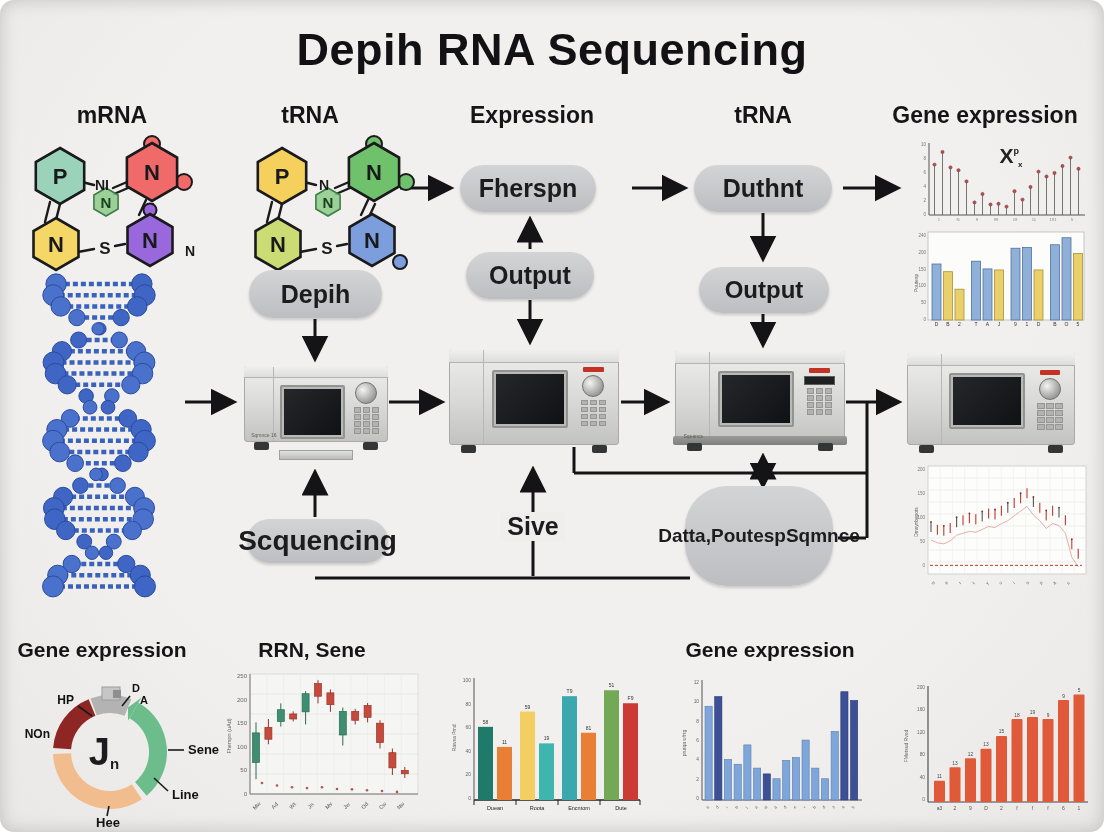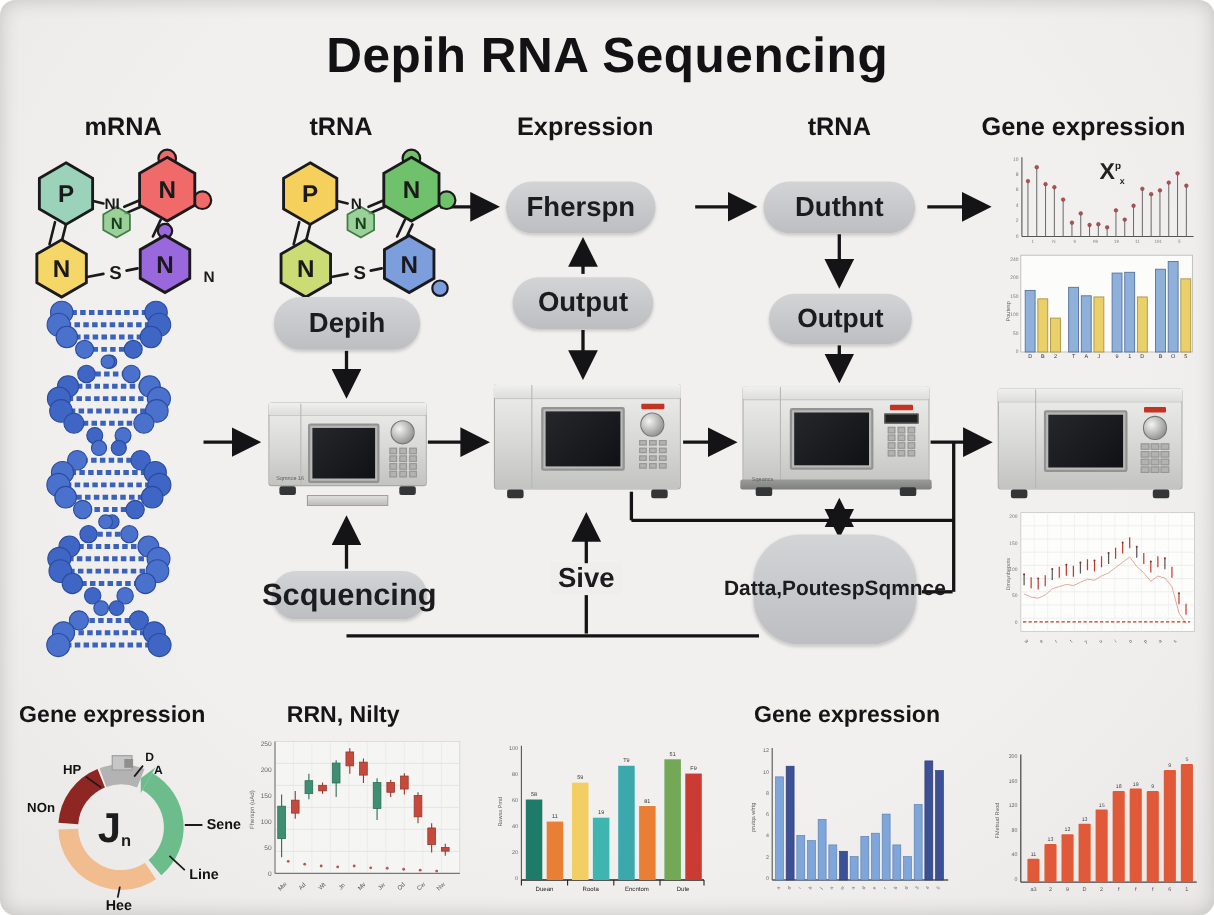--- a/index.html
+++ b/index.html
@@ -509,21 +509,21 @@
       <text x="76" y="122" font-size="4.5" fill="#666" text-anchor="middle" transform="rotate(-40 76 122)">y</text>
       <text x="89.5" y="122" font-size="4.5" fill="#666" text-anchor="middle" transform="rotate(-40 89.5 122)">u</text>
       <text x="103" y="122" font-size="4.5" fill="#666" text-anchor="middle" transform="rotate(-40 103 122)">i</text>
       <text x="116.5" y="122" font-size="4.5" fill="#666" text-anchor="middle" transform="rotate(-40 116.5 122)">o</text>
       <text x="130" y="122" font-size="4.5" fill="#666" text-anchor="middle" transform="rotate(-40 130 122)">p</text>
       <text x="143.5" y="122" font-size="4.5" fill="#666" text-anchor="middle" transform="rotate(-40 143.5 122)">a</text>
       <text x="157" y="122" font-size="4.5" fill="#666" text-anchor="middle" transform="rotate(-40 157 122)">s</text>
     </svg>
 
   <div class="bt" style="left:102px;top:638px">Gene expression</div>
-  <div class="bt" style="left:312px;top:638px">RRN, Nilty</div>
+  <div class="bt" style="left:312px;top:638px">RRN, Sene</div>
   <div class="bt" style="left:770px;top:638px">Gene expression</div>
 
   <svg id="c-donut" class="abs" style="left:18px;top:662px" width="185" height="170" viewBox="0 0 185 170">
       <path d="M72.50485183043688,36.43752061520322 A57,57 0 0 1 113.35257582470697,37.15052028969312 L106.60965714322057,53.83982967189529 A39,39 0 0 0 78.66121441029892,53.35198778934957 Z" fill="#b3b3b3"></path>
       <path d="M120.5,40.636551984287 A57,57 0 0 1 128.63889375213273,133.66453325778176 L117.06871677777504,119.87573328164014 A39,39 0 0 0 111.5,56.22500925240689 Z" fill="#6dbd8c"></path>
       <path d="M123.87399549783257,137.2551416356374 A57,57 0 0 1 35.03472285991154,91.98927131204255 L53.023757746255264,91.36108037139752 A39,39 0 0 0 113.80852323535913,122.33246532964662 Z" fill="#f2bd8e"></path>
       <path d="M35.138849135190014,86.02388099658488 A57,57 0 0 1 70.647424175293,37.15052028969313 L77.39034285677943,53.839829671895295 A39,39 0 0 0 53.09500203986685,87.27949752397913 Z" fill="#8e2723"></path>
       <polygon points="123.5,35.44039956158037 110,58.82308546376021 109.98111648396377,45.495174980794204" fill="#6dbd8c"></polygon>
       <rect x="84" y="25" width="18" height="13" fill="#c6c6c6" stroke="#9b9b9b" stroke-width="1"></rect>
       <rect x="95" y="28" width="8" height="8" fill="#8f8f8f"></rect>

